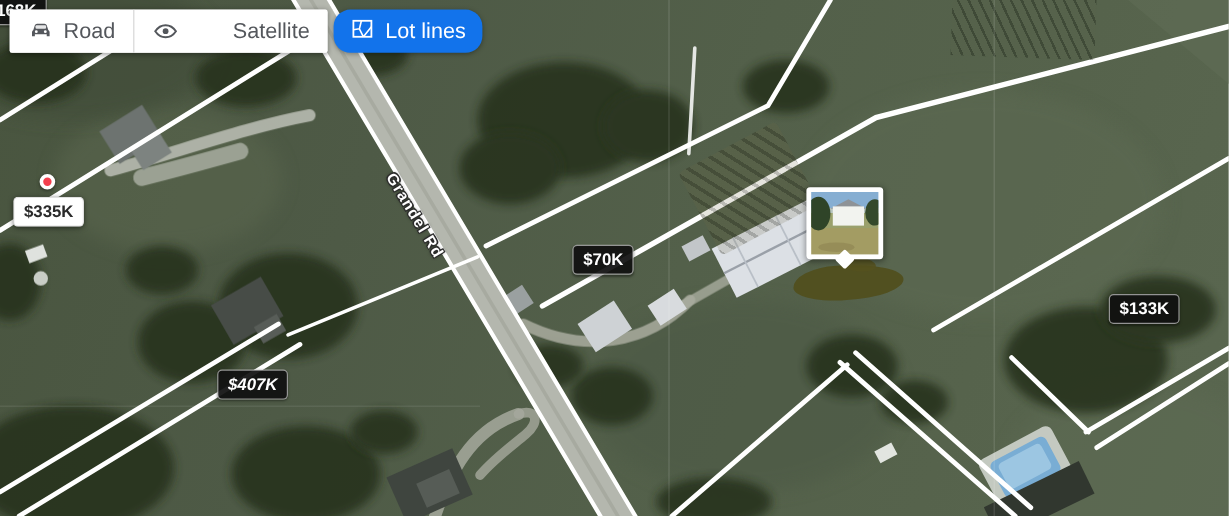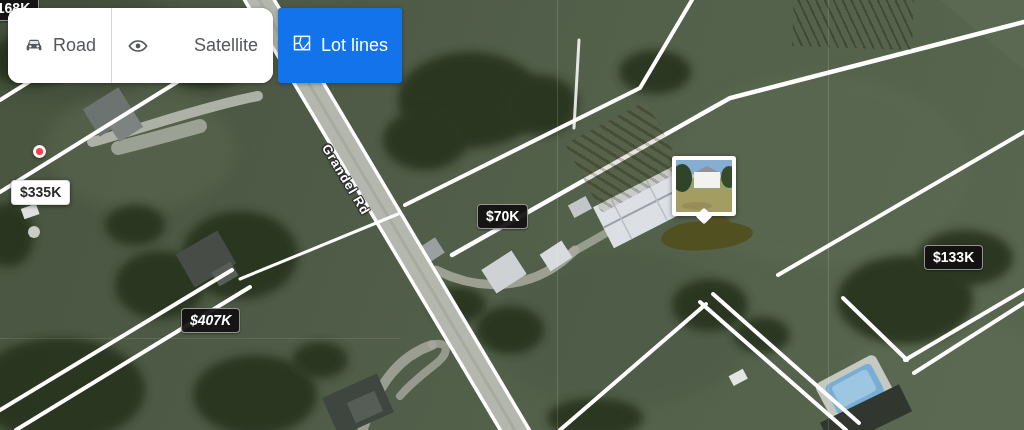--- a/index.html
+++ b/index.html
@@ -44,21 +44,20 @@
     padding:4px 8px 5px; border-radius:4px; white-space:nowrap; cursor:pointer;
   }
   .pill.dark {
     background:rgba(16,16,16,.93); color:#fff;
     border:1px solid rgba(255,255,255,.55);
     box-shadow:0 1px 2px rgba(0,0,0,.4);
   }
   .pill.light {
     background:#fff; color:#2a2a2a; border:1px solid rgba(0,0,0,.12);
     box-shadow:0 1px 4px rgba(0,0,0,.5);
-    margin-top:16px;
   }
   .marker-dot {
     position:absolute; left:33px; top:145px; width:13px; height:13px; z-index:9;
     background:#f4404e; border:3px solid #fff; border-radius:50%;
     box-shadow:0 1px 3px rgba(0,0,0,.45); cursor:pointer;
   }
 
   
   .photo-marker {
     position:absolute; left:672px; top:156px; width:64px; height:60px; z-index:7;
@@ -82,33 +81,33 @@
     transform:rotate(-3deg); opacity:.96;
   }
   .redaction-2 {
     position:absolute; left:700px; top:214px; width:30px; height:12px; z-index:6;
     background:#55521f; border-radius:50%; transform:rotate(8deg); opacity:.9;
   }
 
   
   .toolbar { position:absolute; left:8px; top:8px; z-index:20; display:flex; align-items:stretch; }
   .btn-group {
-    display:flex; background:#fff; border-radius:12px;
+    display:flex; background:#fff; border-radius:2px;
     box-shadow:0 1px 4px rgba(0,0,0,.35); overflow:hidden;
   }
   .map-btn {
     display:flex; align-items:center; gap:8px; padding:7px 15px;
     font-size:18px; color:#54575c; background:#fff; border:none; cursor:pointer;
     font-family:"Liberation Sans", sans-serif;
   }
   .map-btn + .map-btn { border-left:1px solid #d6d6d6;gap:45px; }
   .map-btn svg { display:block; }
   .btn-active {
-    display:flex; align-items:center; gap:9px; margin-left:5px; padding:25px 14px;
-    font-size:18px; color:#fff; background:#1273eb; border:none; border-radius:3px;
+    display:flex; align-items:center; gap:9px; margin-left:5px; padding:5px 14px;
+    font-size:18px; color:#fff; background:#1273eb; border:none; border-radius:14px;
     box-shadow:0 1px 4px rgba(0,0,0,.35); cursor:pointer;
     font-family:"Liberation Sans", sans-serif;
   }
 </style>
 </head>
 <body>
 
 <div id="map">
 
   <svg class="terrain" width="1024" height="430" viewBox="0 0 1024 430">

